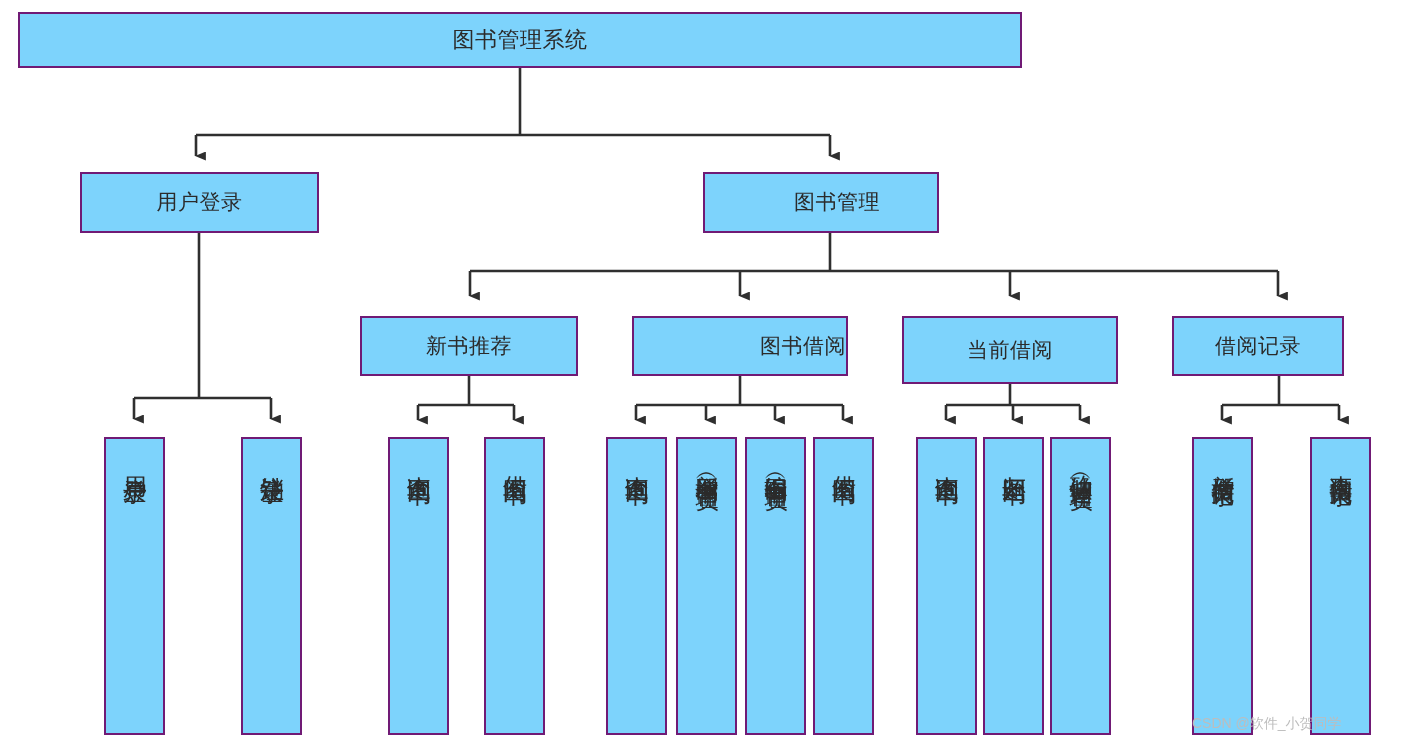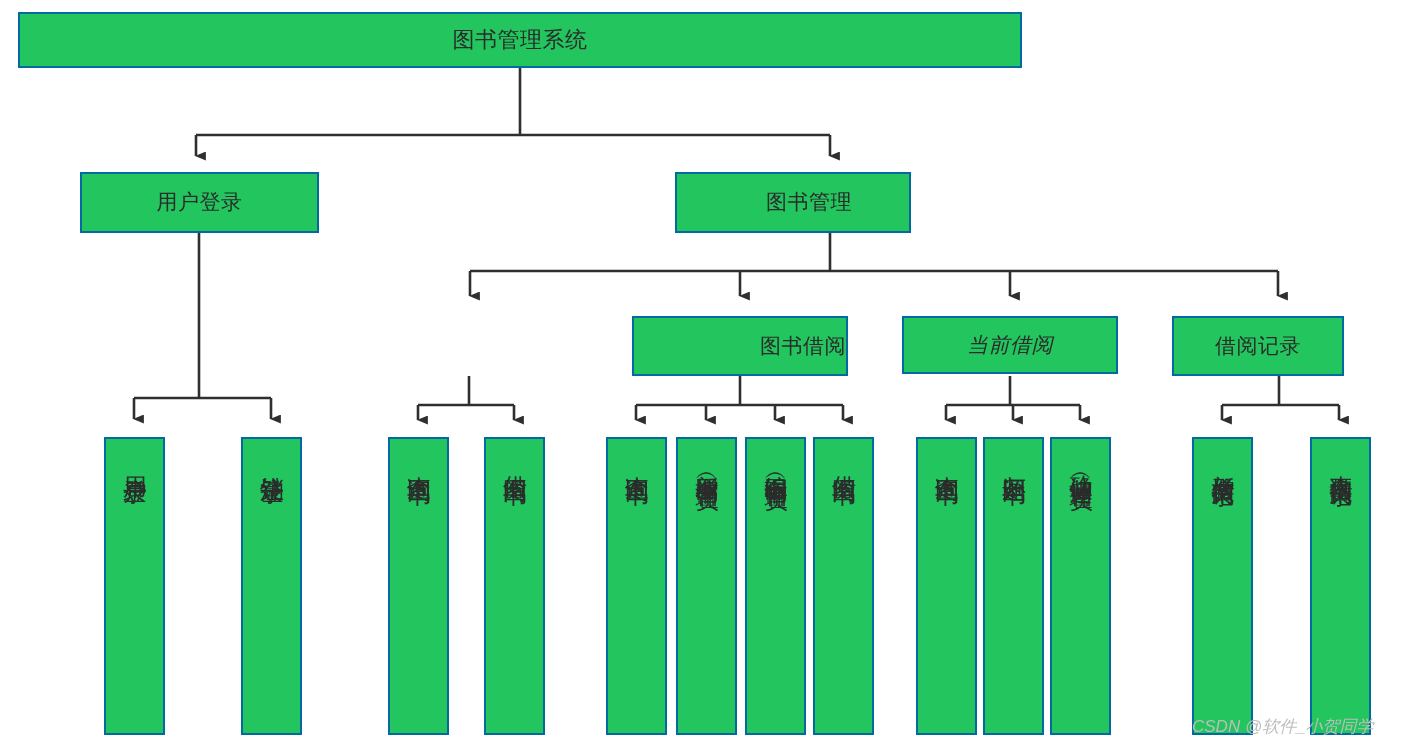--- a/index.html
+++ b/index.html
@@ -23,22 +23,22 @@
     position: absolute;
     left: 0;
     top: 0;
     width: 1405px;
     height: 747px;
   }
   
   .node {
     position: absolute;
     box-sizing: border-box;
-    background: #22c55e;
-    border: 2px solid #0369a1;
+    background: #7dd3fc;
+    border: 2px solid #701a75;
     display: flex;
     align-items: center;
     justify-content: center;
     color: #2b2b2b;
     z-index: 2;
   }
   .node .label {
     display: block;
     text-align: center;
     line-height: 1.18;
@@ -66,25 +66,24 @@
     letter-spacing: 2px;
     white-space: nowrap;
   }
   .node.v.tall .label {
     font-size: 23px;
   }
   
   #watermark {
     position: absolute;
     color: #bdbdbd;
-    font-size: 17px;
+    font-size: 14px;
     white-space: nowrap;
     z-index: 3;
     pointer-events: none;
-    font-style: italic;
   }
 </style>
 </head>
 <body>
 
 <div id="canvas">
 
   <svg id="wires" viewBox="0 0 1405 747" xmlns="http://www.w3.org/2000/svg">
     <defs>
       <marker id="arrow" viewBox="0 0 10 12" refX="5" refY="11" markerWidth="9" markerHeight="11" orient="auto-start-reverse" markerUnits="userSpaceOnUse">
@@ -137,30 +136,33 @@
   </svg>
 
   <div class="node h root" style="left:18px; top:12px; width:1004px; height:56px;">
     <span class="label">图书管理系统</span>
   </div>
 
   <div class="node h" style="left:80px; top:172px; width:239px; height:61px;">
     <span class="label">用户登录</span>
   </div>
 
-  <div class="node h" style="left:675px; top:172px; width:236px; height:61px;padding-left:32px;">
+  <div class="node h" style="left:703px; top:172px; width:236px; height:61px;padding-left:32px;">
     <span class="label">图书管理</span>
   </div>
 
+  <div class="node h" style="left:360px; top:316px; width:218px; height:60px;">
+    <span class="label">新书推荐</span>
+  </div>
 
   <div class="node h" style="left:632px; top:316px; width:216px; height:60px;justify-content:flex-end;">
     <span class="label">图书借阅</span>
   </div>
 
-  <div class="node h" style="left:902px; top:316px; width:216px; height:58px;font-style:italic;">
+  <div class="node h" style="left:902px; top:316px; width:216px; height:68px;">
     <span class="label">当前借阅</span>
   </div>
 
   <div class="node h" style="left:1172px; top:316px; width:172px; height:60px;">
     <span class="label">借阅记录</span>
   </div>
 
   <div class="node v" style="left:104px; top:437px; width:61px; height:298px;">
     <span class="label">用户登录</span>
   </div>

